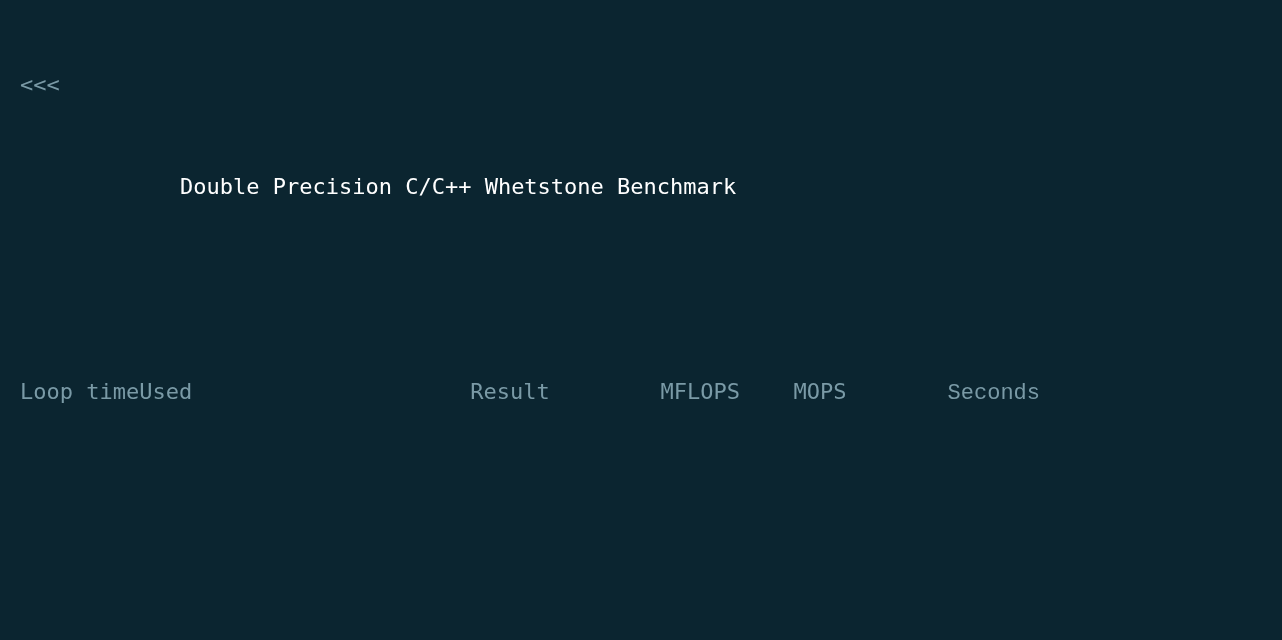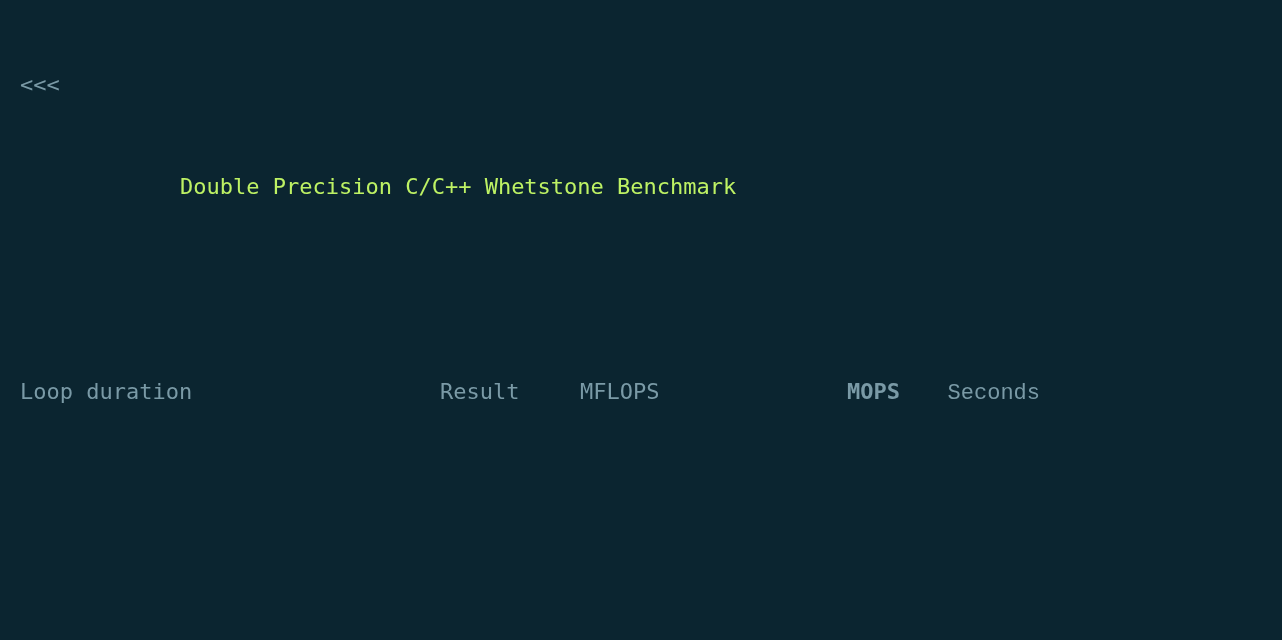--- a/index.html
+++ b/index.html
@@ -17,41 +17,41 @@
       width: 1282px;
       height: 640px;
       overflow: hidden;
     }
     .terminal {
       padding: 0 20px;
       white-space: pre;
     }
     .title {
       padding-left: 160px;
-      color: #bef264;
+      color: #ffffff;
     }
     .header-row, .data-row, .info-row, .summary-row, .footer-row {
       font-family: inherit;
     }
     .col-loop { display: inline-block; width: 220px; }
-    .col-result-hdr { display: inline-block; width: 340px; text-align: left; padding-left: 200px;}
-    .col-mflops-hdr { display: inline-block; width: 160px; text-align: left; }
-    .col-mops-hdr { display: inline-block; width: 160px; text-align: right; font-weight: bold; }
+    .col-result-hdr { display: inline-block; width: 340px; text-align: center; padding-left: 200px;}
+    .col-mflops-hdr { display: inline-block; width: 160px; text-align: right; }
+    .col-mops-hdr { display: inline-block; width: 160px; text-align: center; }
     .col-seconds-hdr { display: inline-block; width: 140px; text-align: right; font-family: Liberation Mono, monospace; }
     .blank-row { height: 34px; }
     .prompt-row { padding-left: 0; }
   </style>
 </head>
 <body>
 
 <div class="terminal">
   <div class="prompt-row"><span>&lt;&lt;&lt;</span></div>
   <div class="title">Double Precision C/C++ Whetstone Benchmark</div>
   <div class="blank-row"></div>
-  <div class="header-row"><span class="col-loop">Loop duration</span><span class="col-result-hdr">Result</span><span class="col-mflops-hdr">MFLOPS</span><span class="col-mops-hdr">MOPS</span><span class="col-seconds-hdr">Seconds</span></div>
+  <div class="header-row"><span class="col-loop">Loop timeUsed</span><span class="col-result-hdr">Result</span><span class="col-mflops-hdr">MFLOPS</span><span class="col-mops-hdr">MOPS</span><span class="col-seconds-hdr">Seconds</span></div>
   <div class="blank-row"></div>
   
   
   
   
   
   
 </div>
 
 </body></html>

